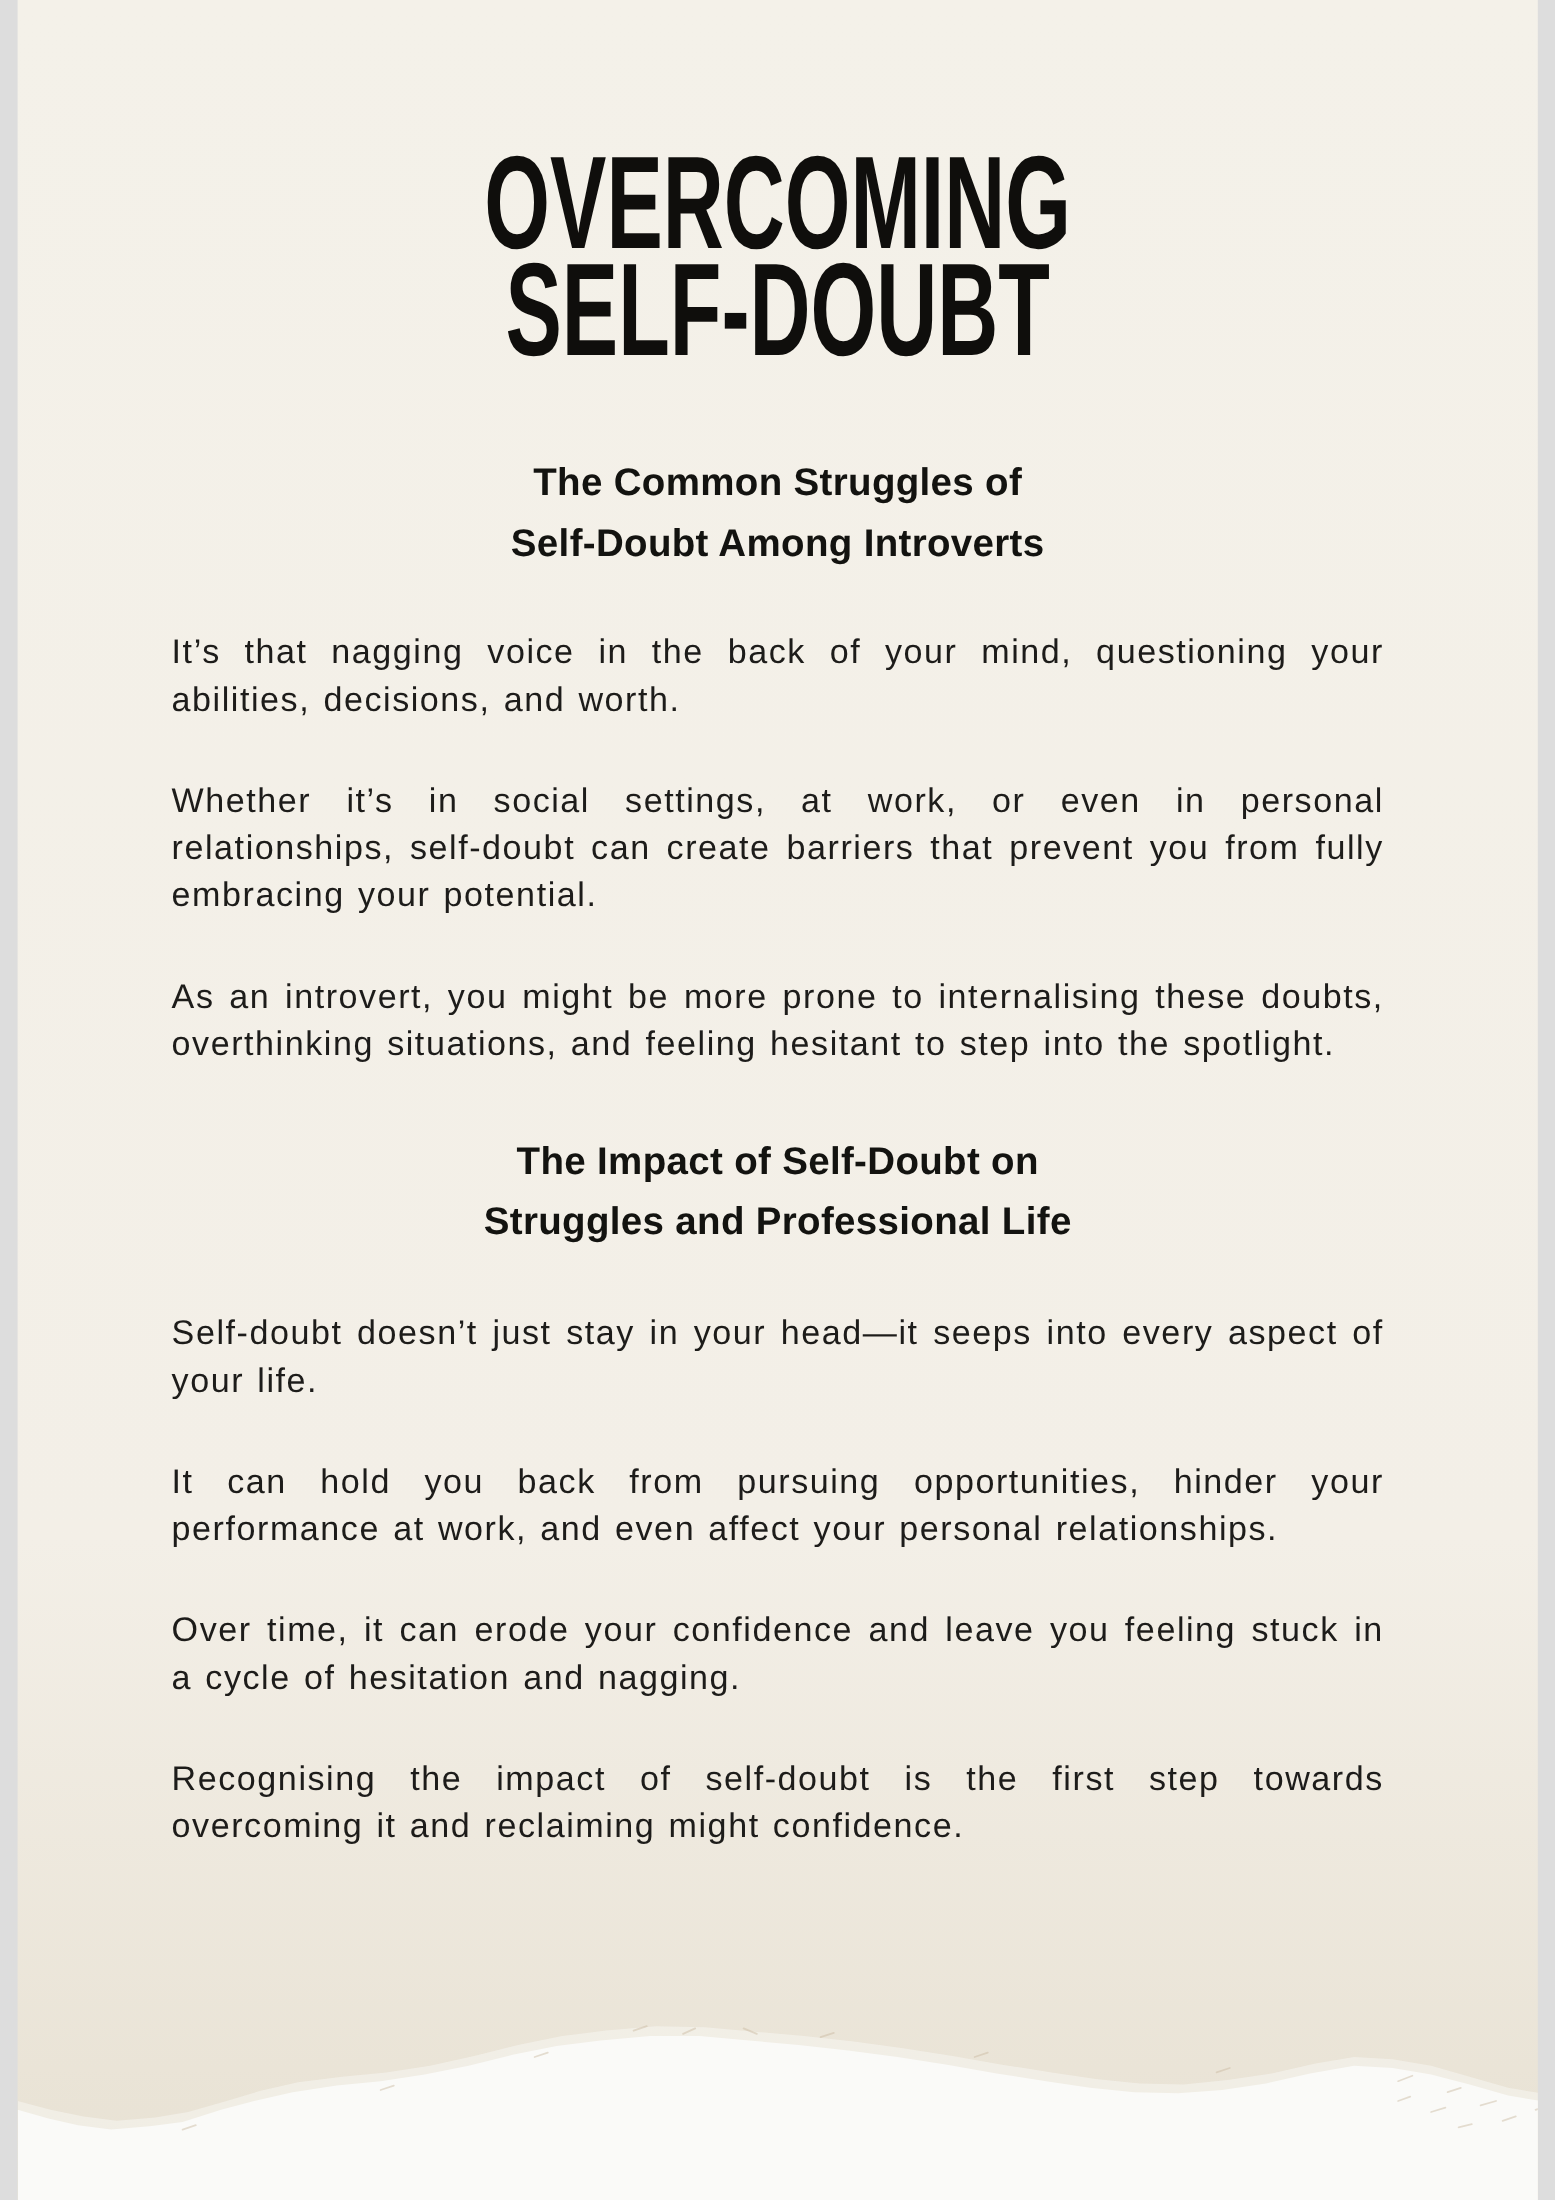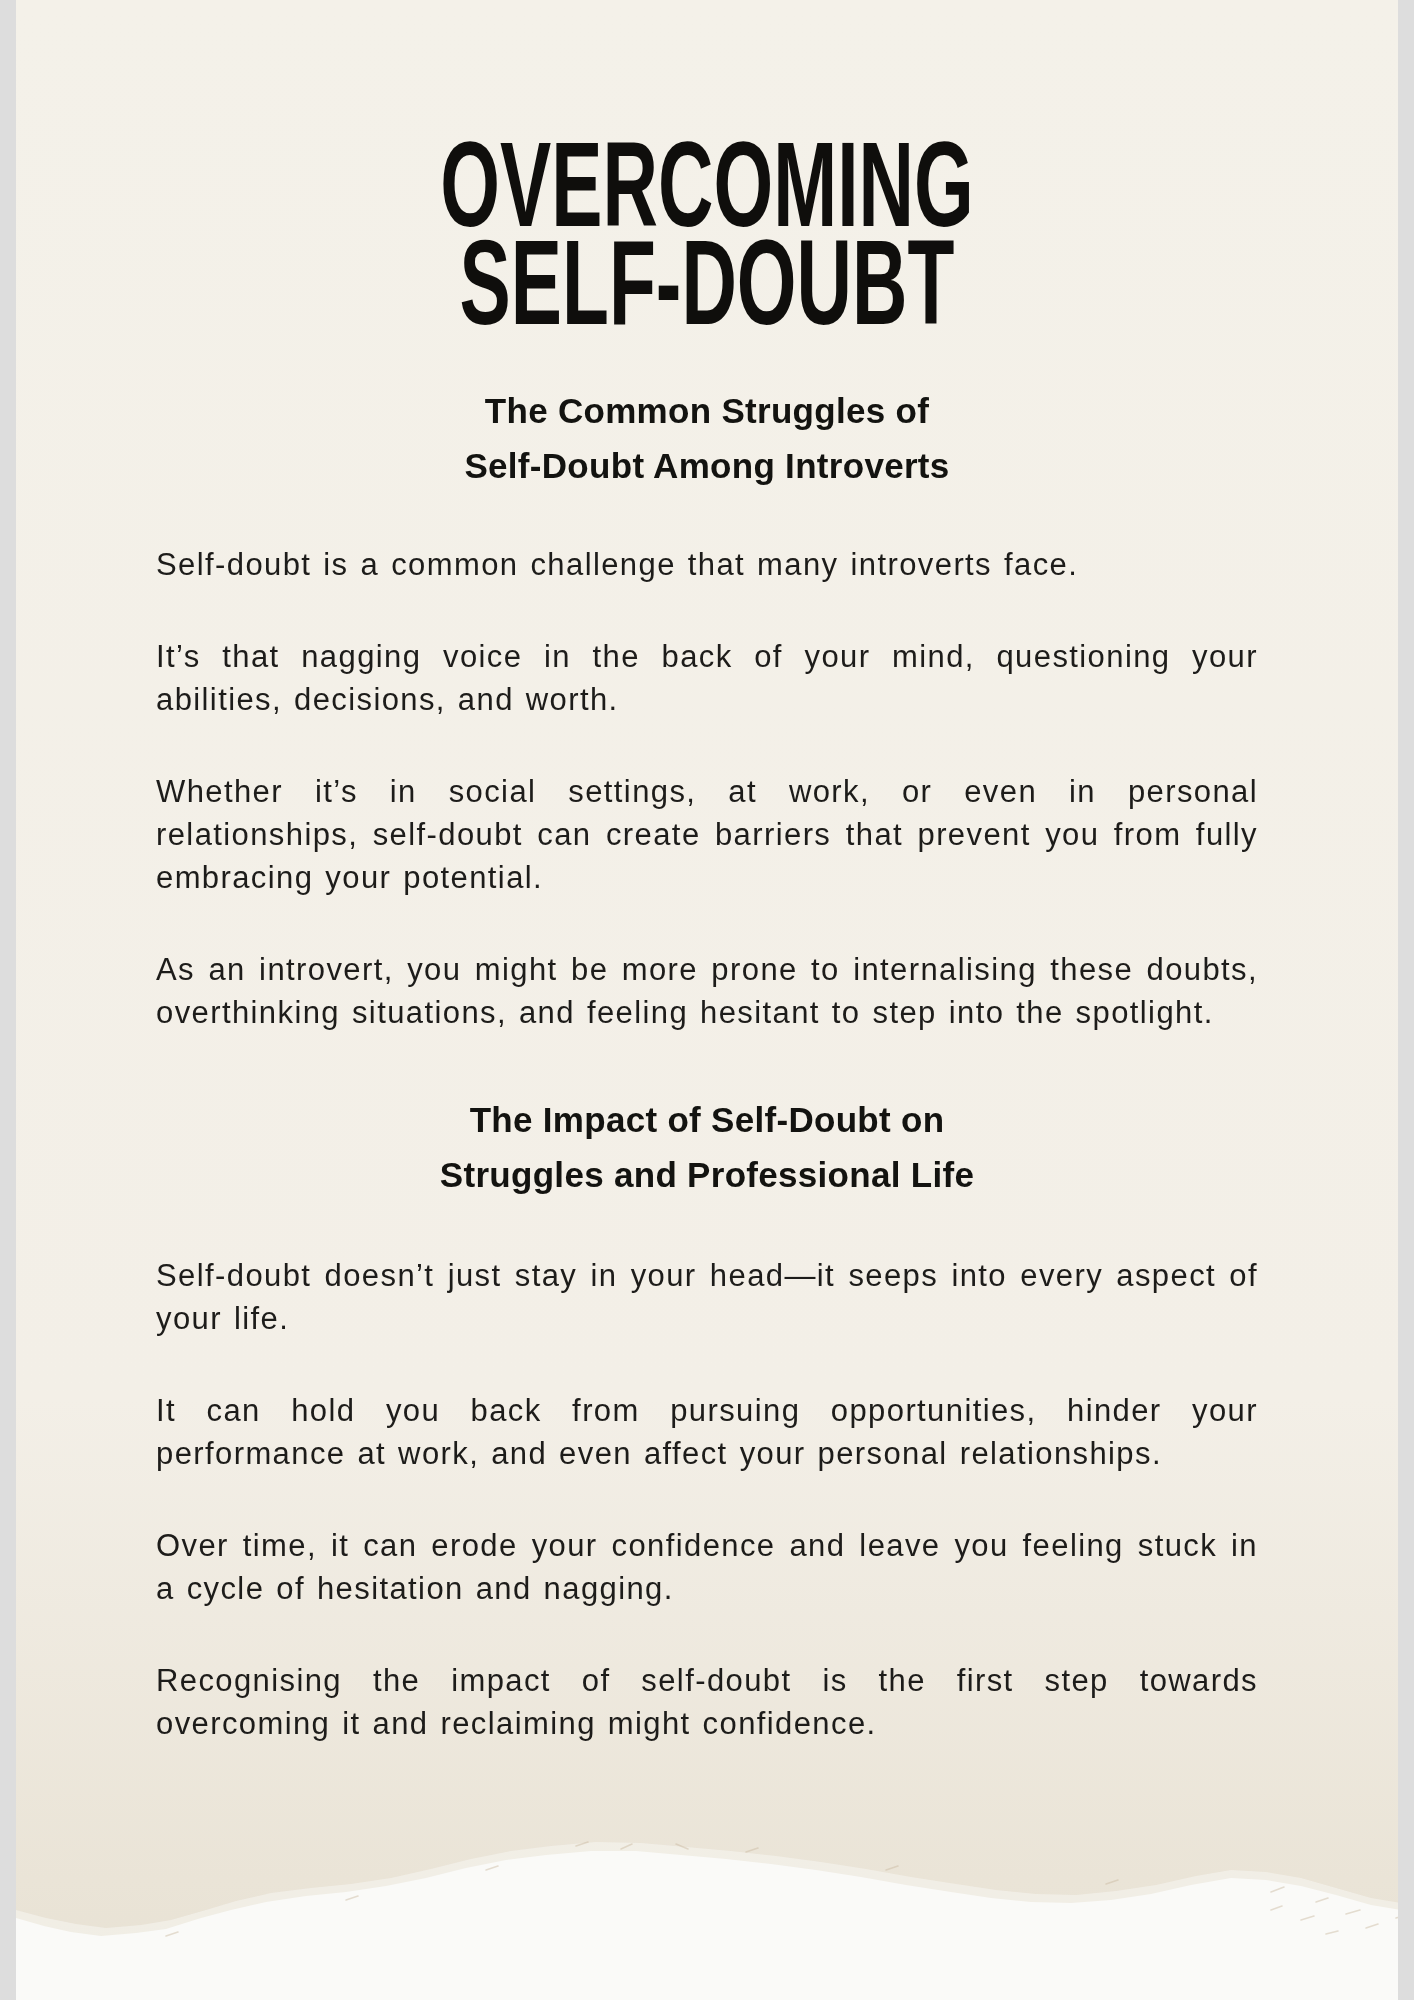--- a/index.html
+++ b/index.html
@@ -27,21 +27,21 @@
     font-weight: 700;
     color: #0f0e0c;
     letter-spacing: 0px;
     transform: scale(0.64, 1);
     transform-origin: 50% 0;
     white-space: nowrap;
   }
   .title .title-line { display: block; }
   
   .section-heading {
-    margin: 52px 0 50px 0;
+    margin: 80px 0 50px 0;
     text-align: center;
     font-size: 35px;
     line-height: 55px;
     font-weight: 700;
     color: #131310;
     letter-spacing: 0.3px;
   }
   .section-heading.second { margin: 58px 0 52px 0; }
   .section-heading span { display: block; }
   
@@ -74,21 +74,20 @@
     <h1 class="title">
       <span class="title-line">OVERCOMING</span>
       <span class="title-line">SELF-DOUBT</span>
     </h1>
 
     <h2 class="section-heading first">
       <span>The Common Struggles of</span>
       <span>Self-Doubt Among Introverts</span>
     </h2>
 
-    <p>Self-doubt is a common challenge that many introverts face.</p>
     <p>It’s that nagging voice in the back of your mind, questioning your abilities, decisions, and worth.</p>
     <p>Whether it’s in social settings, at work, or even in personal relationships, self-doubt can create barriers that prevent you from fully embracing your potential.</p>
     <p>As an introvert, you might be more prone to internalising these doubts, overthinking situations, and feeling hesitant to step into the spotlight.</p>
 
     <h2 class="section-heading second">
       <span>The Impact of Self-Doubt on</span>
       <span>Struggles and Professional Life</span>
     </h2>
 
     <p>Self-doubt doesn’t just stay in your head—it seeps into every aspect of your life.</p>

